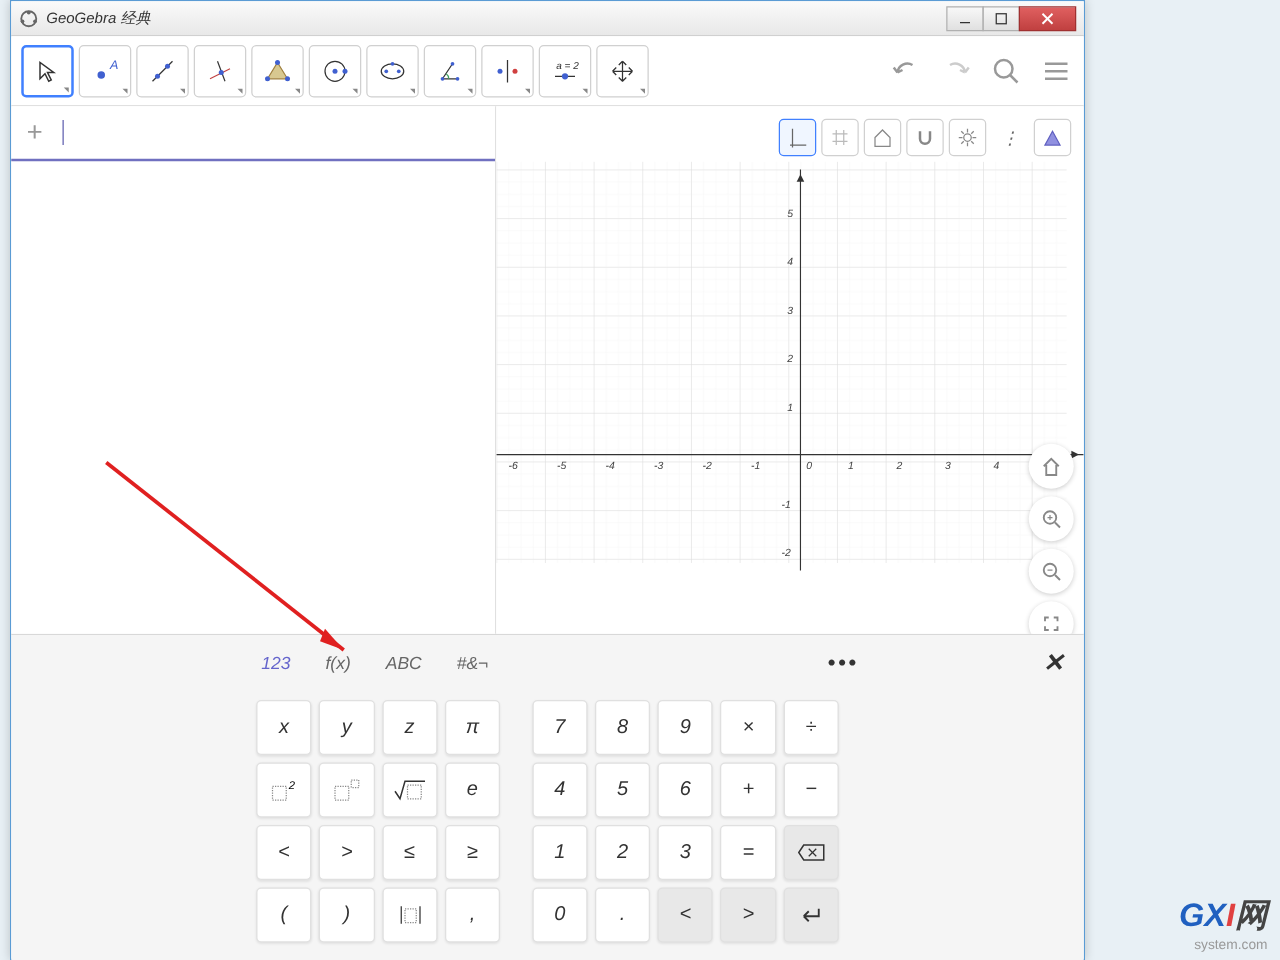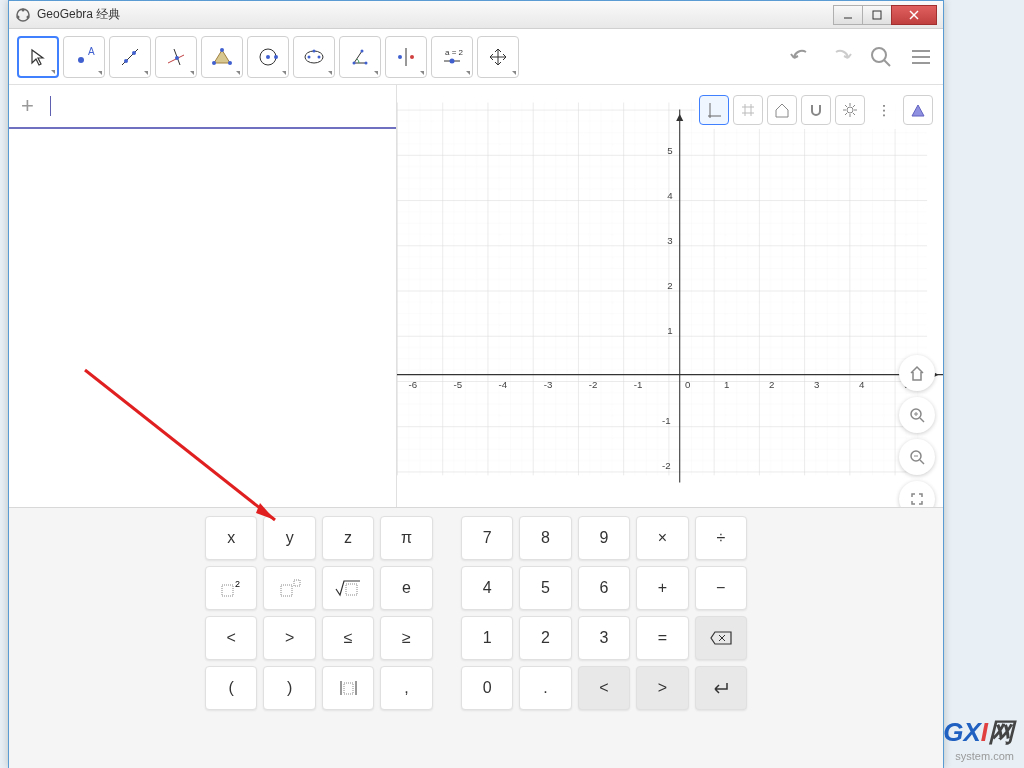--- a/index.html
+++ b/index.html
@@ -1,17 +1,17 @@
 <!DOCTYPE html>
 <html><head>
 <meta charset="utf-8">
 <style>
 * { margin: 0; padding: 0; box-sizing: border-box; font-family: Arial, sans-serif; }
 body { width: 1024px; height: 768px; background: #e8f0f5; overflow: hidden; position: relative; }
-.window { position: absolute; left: 8px; top: 0; width: 936px; height: 768px; background: #fff; border: 1px solid #5a9bd4; box-shadow: 0 0 8px rgba(0,0,0,0.2); }
+.window { position: absolute; left: 8px; top: 0; width: 860px; height: 768px; background: #fff; border: 1px solid #5a9bd4; box-shadow: 0 0 8px rgba(0,0,0,0.2); font-style: italic; }
 .titlebar { height: 28px; background: linear-gradient(#fafafa, #e8e8e8); display: flex; align-items: center; padding: 0 6px; border-bottom: 1px solid #d0d0d0; }
 .titlebar-icon { width: 16px; height: 16px; margin-right: 6px; }
 .titlebar-text { font-size: 12px; color: #333; flex: 1; }
 .win-btns { display: flex; }
 .win-btn { width: 30px; height: 20px; border: 1px solid #b0b0b0; background: linear-gradient(#f8f8f8,#e0e0e0); margin-left: -1px; display: flex; align-items: center; justify-content: center; font-size: 10px; cursor: pointer; }
 .win-btn.close { background: linear-gradient(#e06060,#c04040); color: #fff; border-color: #a03030; width: 46px; }
 .toolbar { height: 56px; background: #fff; border-bottom: 1px solid #e0e0e0; display: flex; align-items: center; padding: 0 8px; gap: 4px; }
 .tool-btn { width: 42px; height: 42px; border: 1px solid #d0d0d0; border-radius: 4px; background: #fff; display: flex; align-items: center; justify-content: center; cursor: pointer; position: relative; }
 .tool-btn.active { border: 2px solid #4080ff; }
 .tool-btn .dd { position: absolute; bottom: 2px; right: 2px; width: 0; height: 0; border-left: 4px solid transparent; border-top: 4px solid #888; }
@@ -297,20 +297,28 @@
         <div class="zoom-btn">
             <svg width="18" height="18">
               <path d="M4 7 L4 4 L7 4 M11 4 L14 4 L14 7 M14 11 L14 14 L11 14 M7 14 L4 14 L4 11" fill="none" stroke="#888" stroke-width="1.5"></path>
             </svg>
           </div>
       </div>
     </div>
   </div>
 
   <div class="keyboard">
+    <div class="kb-tabs">
+      <span class="kb-tab active">123</span>
+      <span class="kb-tab">f(x)</span>
+      <span class="kb-tab">ABC</span>
+      <span class="kb-tab">#&amp;¬</span>
+      <span class="kb-more">•••</span>
+      <span class="kb-close">✕</span>
+    </div>
     <div class="kb-rows">
       <div class="kb-row">
         <div class="kb-key">x</div>
         <div class="kb-key">y</div>
         <div class="kb-key">z</div>
         <div class="kb-key">π</div>
         <div class="kb-gap"></div>
         <div class="kb-key">7</div>
         <div class="kb-key">8</div>
         <div class="kb-key">9</div>

